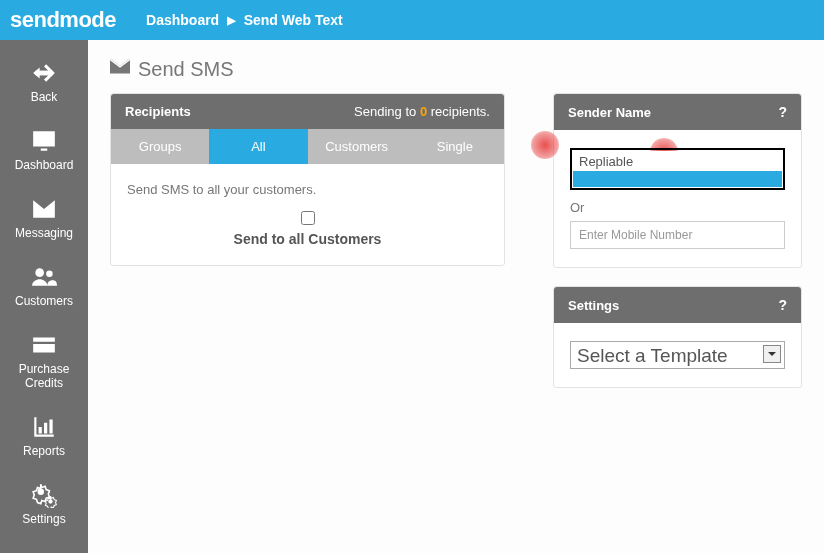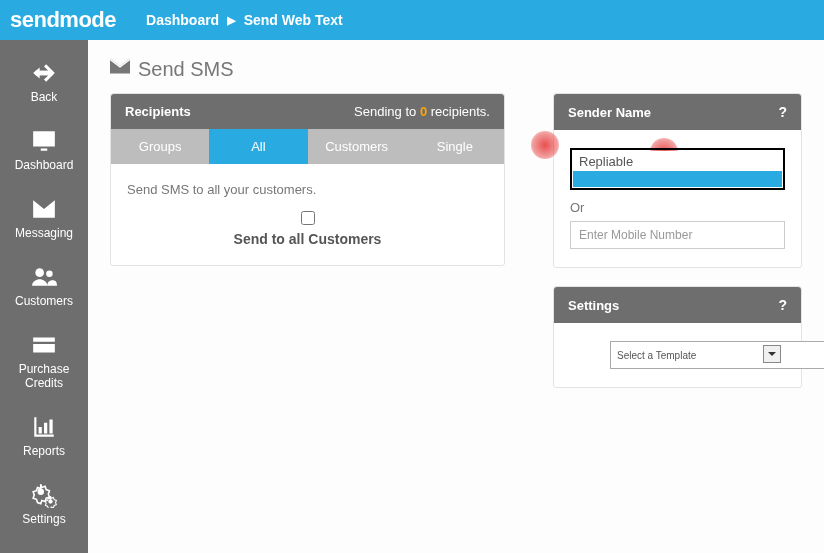--- a/index.html
+++ b/index.html
@@ -32,21 +32,21 @@
 .hint { margin-bottom: 14px; }
 .check-row { display: flex; align-items: center; gap: 6px; flex-direction: column; }
 .check-row input { width: 14px; height: 14px; cursor:pointer; }
 .check-row label { color: #555; font-weight: bold; font-size: 14px; cursor:pointer; }
 .sender-box { border: 2px solid #000; padding: 1px; position: relative; }
 .sender-select { width: 100%; height: 20px; border: none; padding: 0 6px; font-size: 13px; color: #555; background: #fff; outline: none; }
 .sender-highlight { background: #29abe2; height: 16px; margin-top: 0; }
 .or-label { color: #777; font-size: 13px; margin: 10px 0 6px; }
 .text-input { width: 100%; height: 28px; border: 1px solid #ccc; padding: 0 8px; font-size: 12px; color: #555; }
 .text-input::placeholder { color: #999; }
-.template-select { width: 100%; height: 28px; border: 1px solid #aaa; padding: 0 6px; font-size: 10px; color: #555; background: #fff; appearance: none; position: relative; margin-left: 40px; }
+.template-select { width: 100%; height: 28px; border: 1px solid #aaa; padding: 0 6px; font-size: 19px; color: #555; background: #fff; appearance: none; position: relative; }
 .select-wrap { position: relative; }
 .select-arrow { position: absolute; right: 4px; top: 4px; width: 18px; height: 18px; border: 1px solid #888; display:flex; align-items:center; justify-content:center; pointer-events:none; background:#f0f0f0; }
 .select-arrow svg { width:10px; height:10px; fill:#333; }
 .red-dot { position: absolute; width: 28px; height: 28px; border-radius: 50%; background: radial-gradient(circle, rgba(230,60,60,0.9) 0%, rgba(230,60,60,0.5) 60%, rgba(230,60,60,0) 100%); pointer-events: none; }
 </style>
 </head>
 <body>
 
 <div class="topbar">
   <div class="logo">

